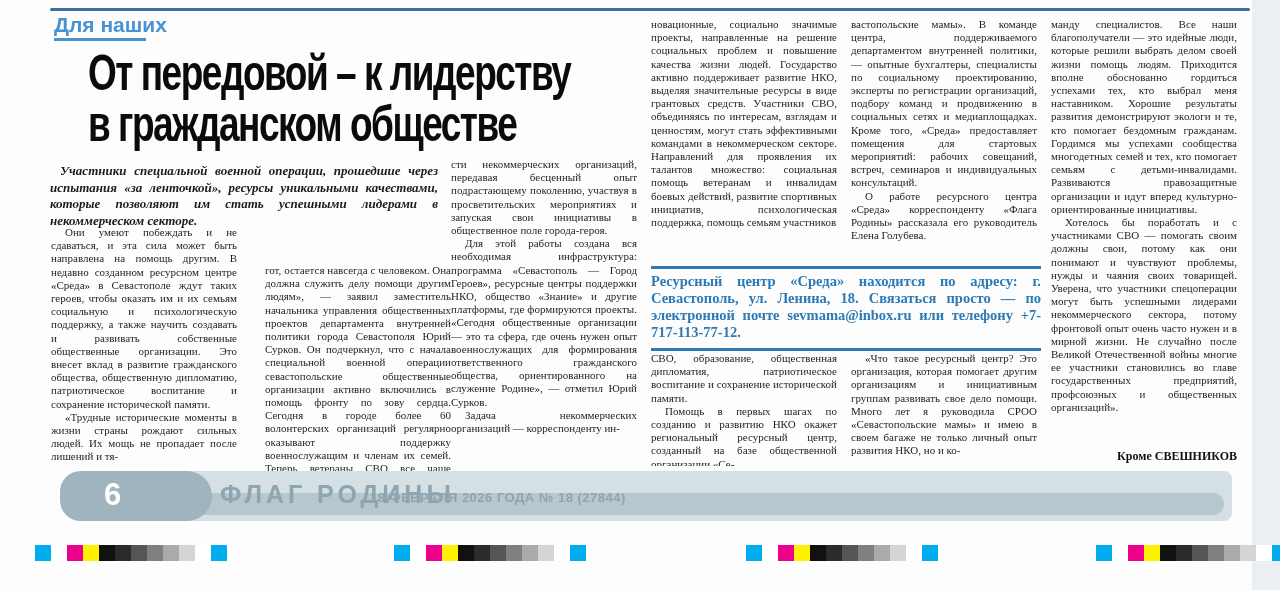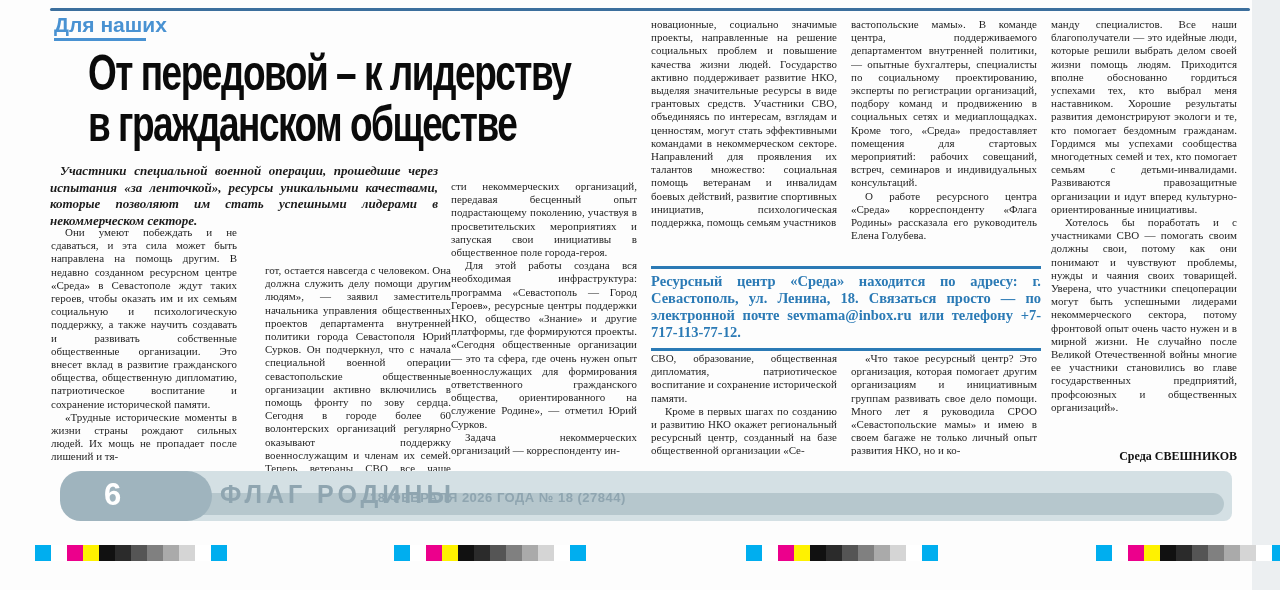--- a/index.html
+++ b/index.html
@@ -20,21 +20,21 @@
 
   .lede { position:absolute; left:50px; top:163px; width:388px; font-weight:700; font-style:italic;
           font-size:13px; line-height:16.5px; text-align:justify; color:#1b1b1b; text-indent:10px; }
 
   .col { position:absolute; width:186px; font-size:11px; line-height:13.2px;
          text-align:justify; color:#1f1f1f; overflow:hidden; }
   .col p { margin:0; text-indent:14px; }
   .cont p:first-child { text-indent:0; }
   .c1 { left:51px;  top:226px; height:240px; }
   .c2 { left:265px; top:226px; height:240px;margin-top:38px; }
-  .c3 { left:451px; top:180px; height:300px; }
+  .c3 { left:451px; top:158px; height:300px; }
   .c4a{ left:651px; top:18px;  height:246px; }
   .c4b{ left:651px; top:352px; height:114px; }
   .c5a{ left:851px; top:18px;  height:246px; }
   .c5b{ left:851px; top:352px; height:114px; }
   .c6 { left:1051px;top:18px;  height:428px; }
 
   .resource-box { position:absolute; left:651px; top:266px; width:390px; height:72px;
                   border-top:3px solid #2b7ab5; border-bottom:3px solid #2b7ab5;
                   padding:4px 0 3px 0; color:#2b7ab5; font-weight:700;
                   font-size:14.5px; line-height:17px; text-align:justify; overflow:hidden; }
@@ -86,37 +86,37 @@
   <div class="col c3 cont">
       <p>сти некоммерческих организаций, передавая бесценный опыт подрастающему поколению, участвуя в просветительских мероприятиях и запуская свои инициативы в общественное поле города-героя.</p>
       <p>Для этой работы создана вся необходимая инфраструктура: программа «Севастополь — Город Героев», ресурсные центры поддержки НКО, общество «Знание» и другие платформы, где формируются проекты. «Сегодня общественные организации — это та сфера, где очень нужен опыт военнослужащих для формирования ответственного гражданского общества, ориентированного на служение Родине», — отметил Юрий Сурков.</p>
       <p>Задача некоммерческих организаций — корреспонденту ин-</p>
     </div>
   <div class="col c4a cont">
       <p>новационные, социально значимые проекты, направленные на решение социальных проблем и повышение качества жизни людей. Государство активно поддерживает развитие НКО, выделяя значительные ресурсы в виде грантовых средств. Участники СВО, объединяясь по интересам, взглядам и ценностям, могут стать эффективными командами в некоммерческом секторе. Направлений для проявления их талантов множество: социальная помощь ветеранам и инвалидам боевых действий, развитие спортивных инициатив, психологическая поддержка, помощь семьям участников</p>
     </div>
   <div class="col c4b cont">
       <p>СВО, образование, общественная дипломатия, патриотическое воспитание и сохранение исторической памяти.</p>
-      <p>Кроме в первых шагах по созданию и развитию НКО окажет региональный ресурсный центр, созданный на базе общественной организации «Се-</p>
+      <p>Помощь в первых шагах по созданию и развитию НКО окажет региональный ресурсный центр, созданный на базе общественной организации «Се-</p>
     </div>
   <div class="col c5a cont">
       <p>вастопольские мамы». В команде центра, поддерживаемого департаментом внутренней политики, — опытные бухгалтеры, специалисты по социальному проектированию, эксперты по регистрации организаций, подбору команд и продвижению в социальных сетях и медиаплощадках. Кроме того, «Среда» предоставляет помещения для стартовых мероприятий: рабочих совещаний, встреч, семинаров и индивидуальных консультаций.</p>
       <p>О работе ресурсного центра «Среда» корреспонденту «Флага Родины» рассказала его руководитель Елена Голубева.</p>
     </div>
   <div class="col c5b">
       <p>«Что такое ресурсный центр? Это организация, которая помогает другим организациям и инициативным группам развивать свое дело помощи. Много лет я руководила СРОО «Севастопольские мамы» и имею в своем багаже не только личный опыт развития НКО, но и ко-</p>
     </div>
   <div class="col c6 cont">
       <p>манду специалистов. Все наши благополучатели — это идейные люди, которые решили выбрать делом своей жизни помощь людям. Приходится вполне обоснованно гордиться успехами тех, кто выбрал меня наставником. Хорошие результаты развития демонстрируют экологи и те, кто помогает бездомным гражданам. Гордимся мы успехами сообщества многодетных семей и тех, кто помогает семьям с детьми-инвалидами. Развиваются правозащитные организации и идут вперед культурно-ориентированные инициативы.</p>
       <p>Хотелось бы поработать и с участниками СВО — помогать своим должны свои, потому как они понимают и чувствуют проблемы, нужды и чаяния своих товарищей. Уверена, что участники спецоперации могут быть успешными лидерами некоммерческого сектора, потому фронтовой опыт очень часто нужен и в мирной жизни. Не случайно после Великой Отечественной войны многие ее участники становились во главе государственных предприятий, профсоюзных и общественных организаций».</p>
     </div>
 
   <div class="resource-box">Ресурсный центр «Среда» находится по адресу: г. Севастополь, ул. Ленина, 18. Связаться просто — по электронной почте sevmama@inbox.ru или телефону +7-717-113-77-12.</div>
 
-  <div class="byline">Среда СВЕШНИКОВ</div>
+  <div class="byline">Кроме СВЕШНИКОВ</div>
 
   <div class="footer-bar">
     <div class="footer-band"></div>
     <div class="page-tab"></div>
     <div class="page-num">6</div>
     <div class="masthead">ФЛАГ РОДИНЫ</div>
     <div class="issue-info">18 ФЕВРАЛЯ 2026 ГОДА № 18 (27844)</div>
   </div>
 
   <div class="strip g1"><span class="sw" style="background: rgb(0, 174, 239);"></span><span class="sw" style="background: rgb(255, 255, 255);"></span><span class="sw" style="background: rgb(236, 0, 140);"></span><span class="sw" style="background: rgb(255, 242, 0);"></span><span class="sw" style="background: rgb(17, 17, 17);"></span><span class="sw" style="background: rgb(43, 43, 43);"></span><span class="sw" style="background: rgb(85, 85, 85);"></span><span class="sw" style="background: rgb(128, 128, 128);"></span><span class="sw" style="background: rgb(170, 170, 170);"></span><span class="sw" style="background: rgb(213, 213, 213);"></span><span class="sw" style="background: rgb(255, 255, 255);"></span><span class="sw" style="background: rgb(0, 174, 239);"></span></div>

